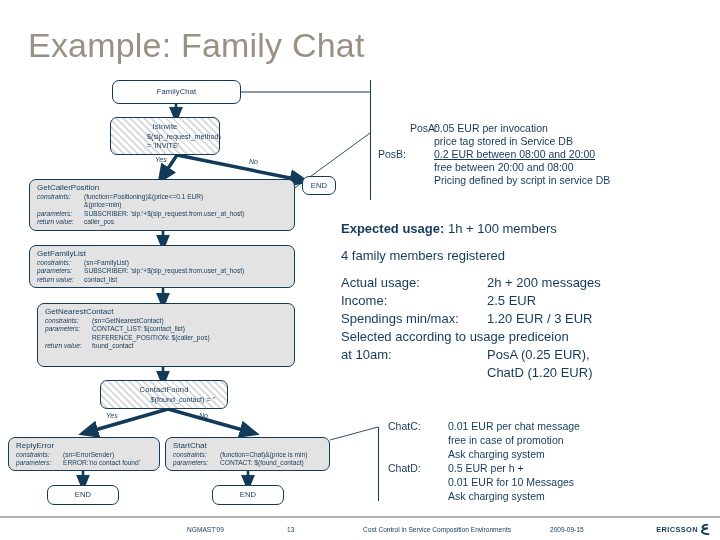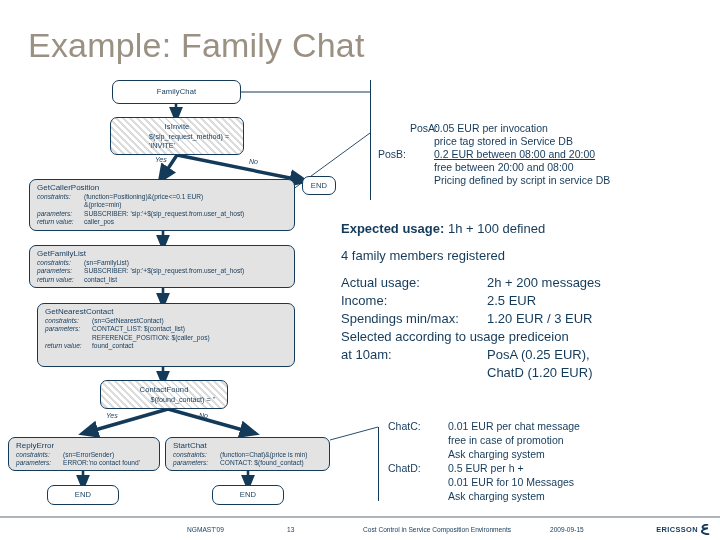--- a/index.html
+++ b/index.html
@@ -115,21 +115,21 @@
     <line x1="330" y1="440" x2="378" y2="427" stroke="#143A5A" stroke-width="0.9"></line>
   </svg>
 
   <div class="vbar" style="left:370px;top:80px;height:120px;"></div>
   <div class="vbar" style="left:378px;top:427px;height:74px;"></div>
 
   <div class="node plain centered" style="left:112px;top:80px;width:129px;height:24px;">
     <span class="ttl">FamilyChat</span>
   </div>
 
-  <div class="node hatch centered" style="left:110px;top:117px;width:134px;height:38px;">
+  <div class="node hatch centered" style="left:110px;top:117px;width:110px;height:38px;">
     <span class="ttl">IsInvite</span>
     <span class="sub">$(sip_request_method) = 'INVITE'</span>
   </div>
 
   <div class="ynlabel" style="left:155px;top:156px;">Yes</div>
   <div class="ynlabel" style="left:249px;top:158px;">No</div>
 
   <div class="node plain centered" style="left:302px;top:176px;width:34px;height:19px;">
     <span class="ttl">END</span>
   </div>
@@ -254,21 +254,21 @@
   <div class="txt t11" style="left:434px;top:122px;">0.05 EUR per invocation</div>
   <div class="txt t11" style="left:434px;top:135px;">price tag stored in Service DB</div>
 
   <div class="txt t11" style="left:378px;top:148px;">PosB:</div>
   <div class="txt t11" style="left:434px;top:148px;text-decoration:underline;">0.2 EUR between 08:00 and 20:00</div>
   <div class="txt t11" style="left:434px;top:161px;">free between 20:00 and 08:00</div>
   <div class="txt t11" style="left:434px;top:174px;">Pricing defined by script in service DB</div>
 
   <div class="txt t13" style="left:341px;top:221px;">
     <span class="bold">Expected usage:</span>
-    <span>1h + 100 defined</span>
+    <span>1h + 100 members</span>
   </div>
 
   <div class="txt t13" style="left:341px;top:248px;">4 family members registered</div>
 
   <div class="txt t13" style="left:341px;top:275px;">Actual usage:</div>
   <div class="txt t13" style="left:487px;top:275px;">2h + 200 messages</div>
 
   <div class="txt t13" style="left:341px;top:293px;">Income:</div>
   <div class="txt t13" style="left:487px;top:293px;">2.5 EUR</div>
 

